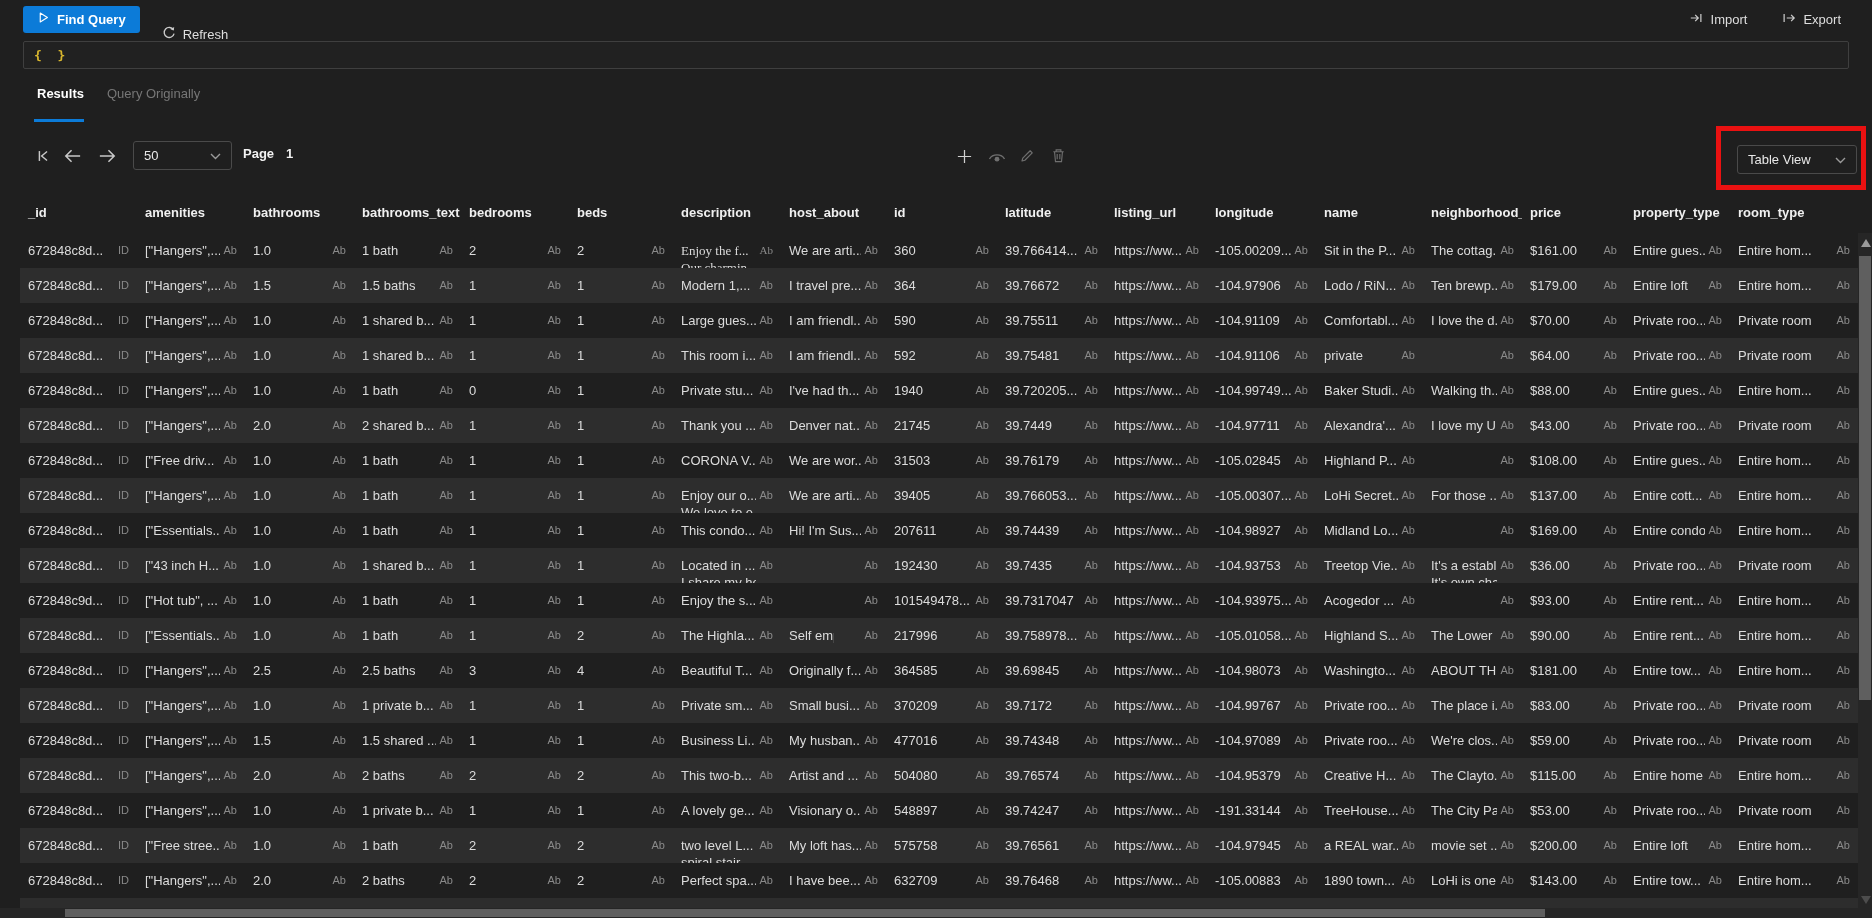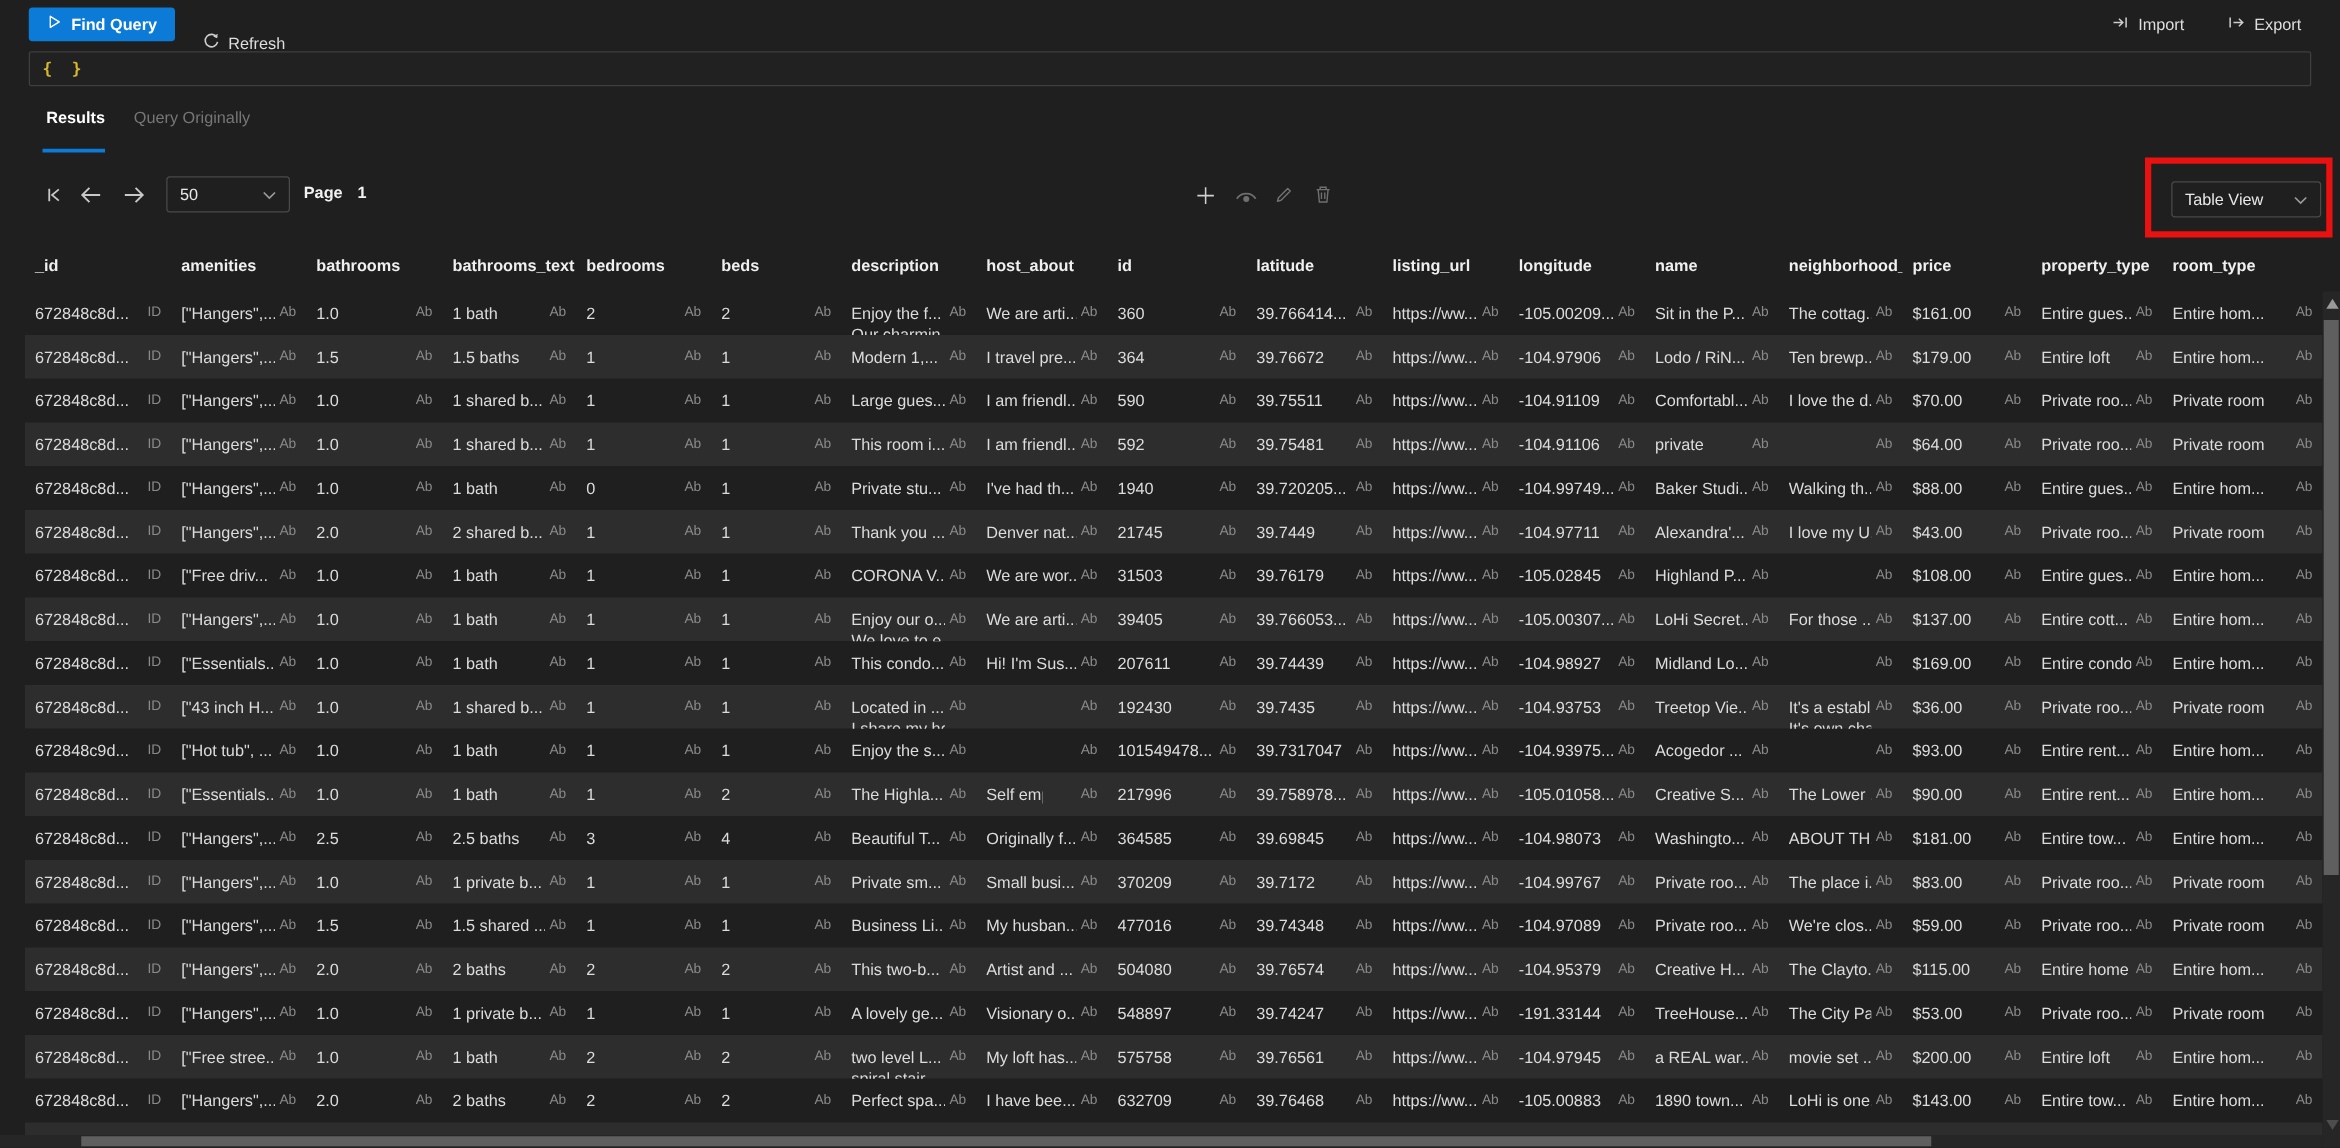--- a/index.html
+++ b/index.html
@@ -229,21 +229,21 @@
           <div class="val">2</div>
         </div>
         <span class="badge">Ab</span>
       </div>
       <div class="td" style="width: 104px;">
         <div class="vwrap">
           <div class="val">2</div>
         </div>
         <span class="badge">Ab</span>
       </div>
-      <div class="td" style="width: 108px;">
+      <div class="td" style="width: 108px; font-family: Liberation Serif, serif;">
         <div class="vwrap">
           <div class="val">Enjoy the f...</div>
           <div class="val">Our charmin</div>
         </div>
         <span class="badge">Ab</span>
       </div>
       <div class="td" style="width: 105px;">
         <div class="vwrap">
           <div class="val">We are arti...</div>
         </div>
@@ -1415,21 +1415,21 @@
         <span class="badge">Ab</span>
       </div>
       <div class="td" style="width: 109px;">
         <div class="vwrap">
           <div class="val">-105.01058...</div>
         </div>
         <span class="badge">Ab</span>
       </div>
       <div class="td" style="width: 107px;">
         <div class="vwrap">
-          <div class="val">Creative S...</div>
+          <div class="val">Highland S...</div>
         </div>
         <span class="badge">Ab</span>
       </div>
       <div class="td" style="width: 99px;">
         <div class="vwrap">
           <div class="val">The Lower ...</div>
         </div>
         <span class="badge">Ab</span>
       </div>
       <div class="td" style="width: 103px;">

